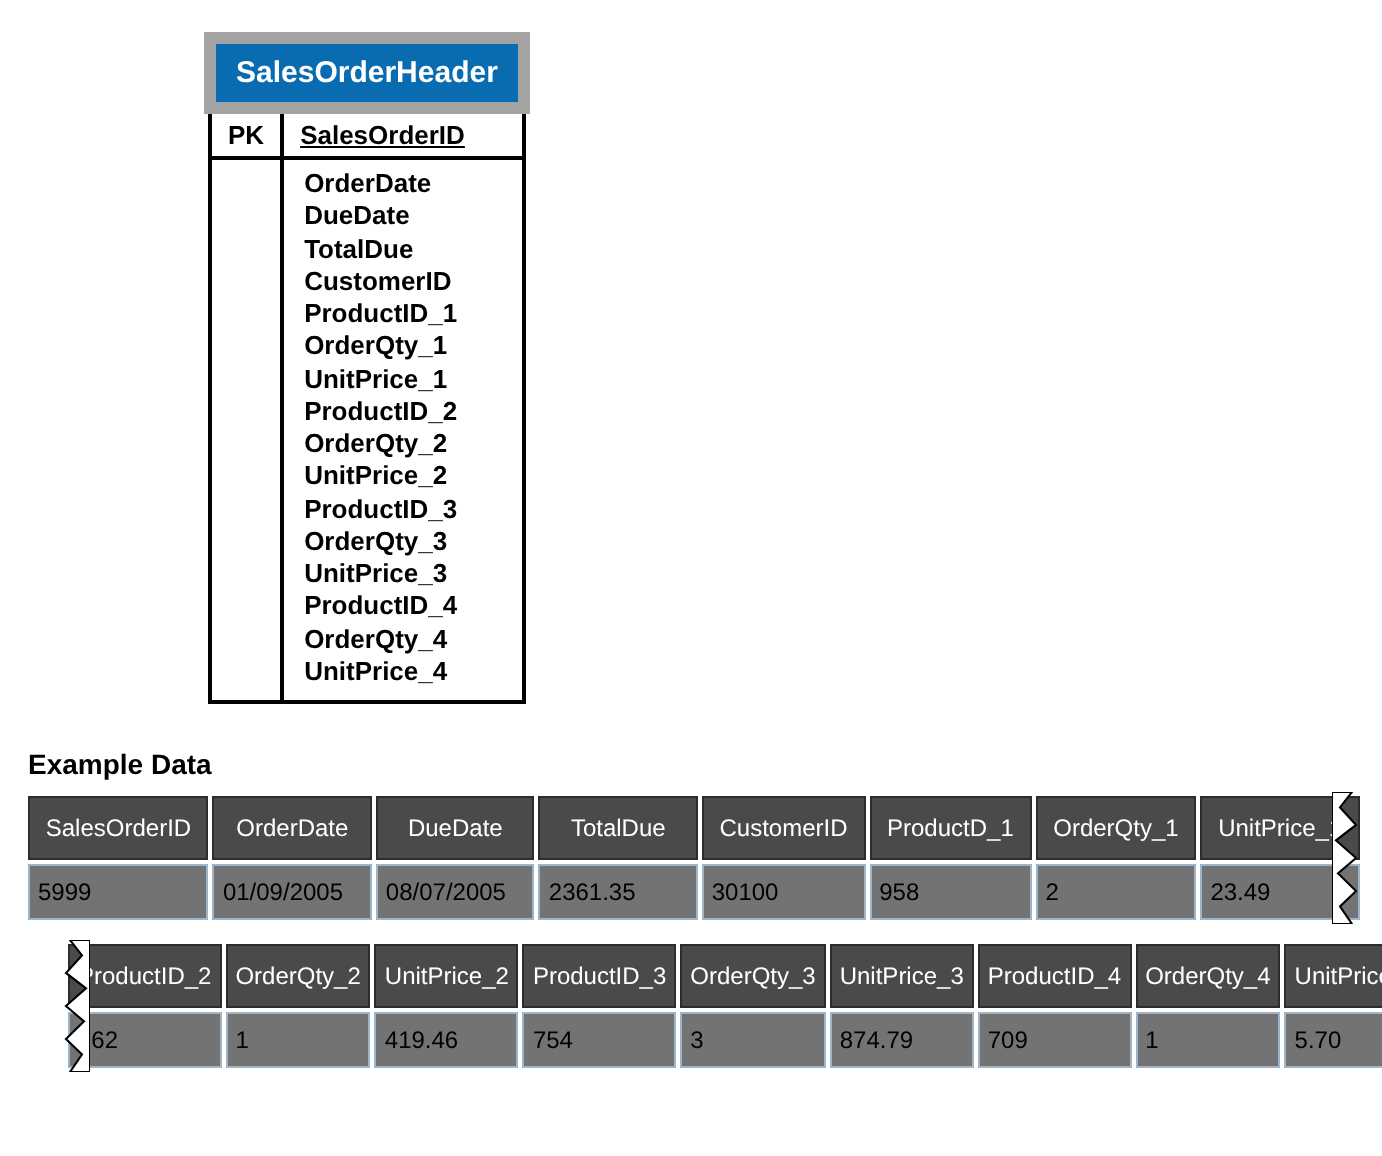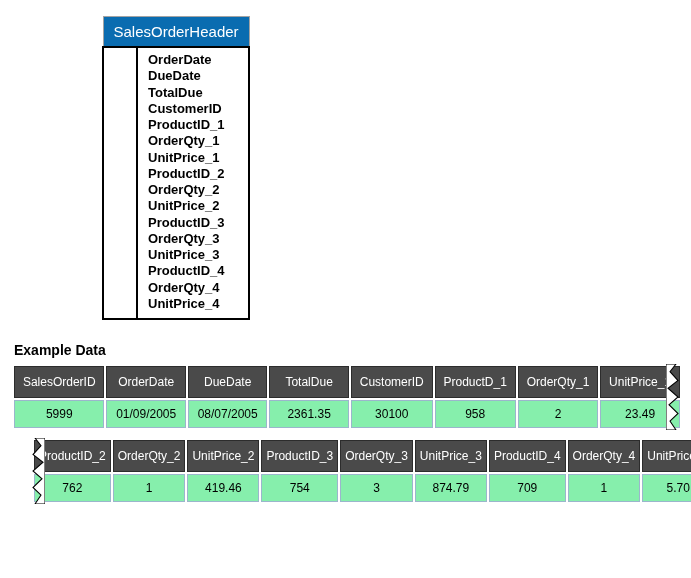--- a/index.html
+++ b/index.html
@@ -14,24 +14,24 @@
   }
   
   .entity {
     border-collapse: collapse;
     margin-left: 90px;
     margin-top: 4px;
   }
   .entity th.title {
     background: #0a6cb0;
     color: #fff;
-    font-weight: 400;
+    font-weight: 700;
     font-size: 15px;
     padding: 6px 10px;
-    border: 1px solid #a3a3a3;
+    border: 6px solid #a3a3a3;
     text-align: center;
   }
   .entity td {
     border: 2px solid #000;
     padding: 3px 8px;
     vertical-align: top;
     font-weight: 600;
     font-size: 13px;
   }
   .entity td.pkcol { width: 34px; text-align: center; }
@@ -56,24 +56,24 @@
   .datarow th {
     background: #4a4a4a;
     color: #fff;
     font-weight: 400;
     font-size: 12px;
     text-align: center;
     padding: 8px 4px;
     border: 1px solid #2c2c2c;
   }
   .datarow td {
-    background: #86efac;
+    background: #737373;
     color: #000;
     font-size: 12px;
-    text-align: center;
+    text-align: left;
     padding: 6px 4px;
     border: 1px solid #9bb6cc;
   }
   .datarow th, .datarow td { width: 11%; }
 
   
   .torn {
     position: absolute;
     top: 0;
     width: 14px;
@@ -84,20 +84,24 @@
   .torn-left { left: -1px; }
   .torn svg { display: block; width: 100%; height: 100%; }
 </style>
 </head>
 <body>
 
 <table class="entity">
   <tbody>
       <tr>
     <th class="title" colspan="2">SalesOrderHeader</th>
+  </tr>
+  <tr>
+    <td class="pkcol">PK</td>
+    <td class="pkval">SalesOrderID</td>
   </tr>
   <tr>
     <td class="pkcol"></td>
     <td class="fieldlist">
       <div>OrderDate</div>
       <div>DueDate</div>
       <div>TotalDue</div>
       <div>CustomerID</div>
       <div>ProductID_1</div>
       <div>OrderQty_1</div>

